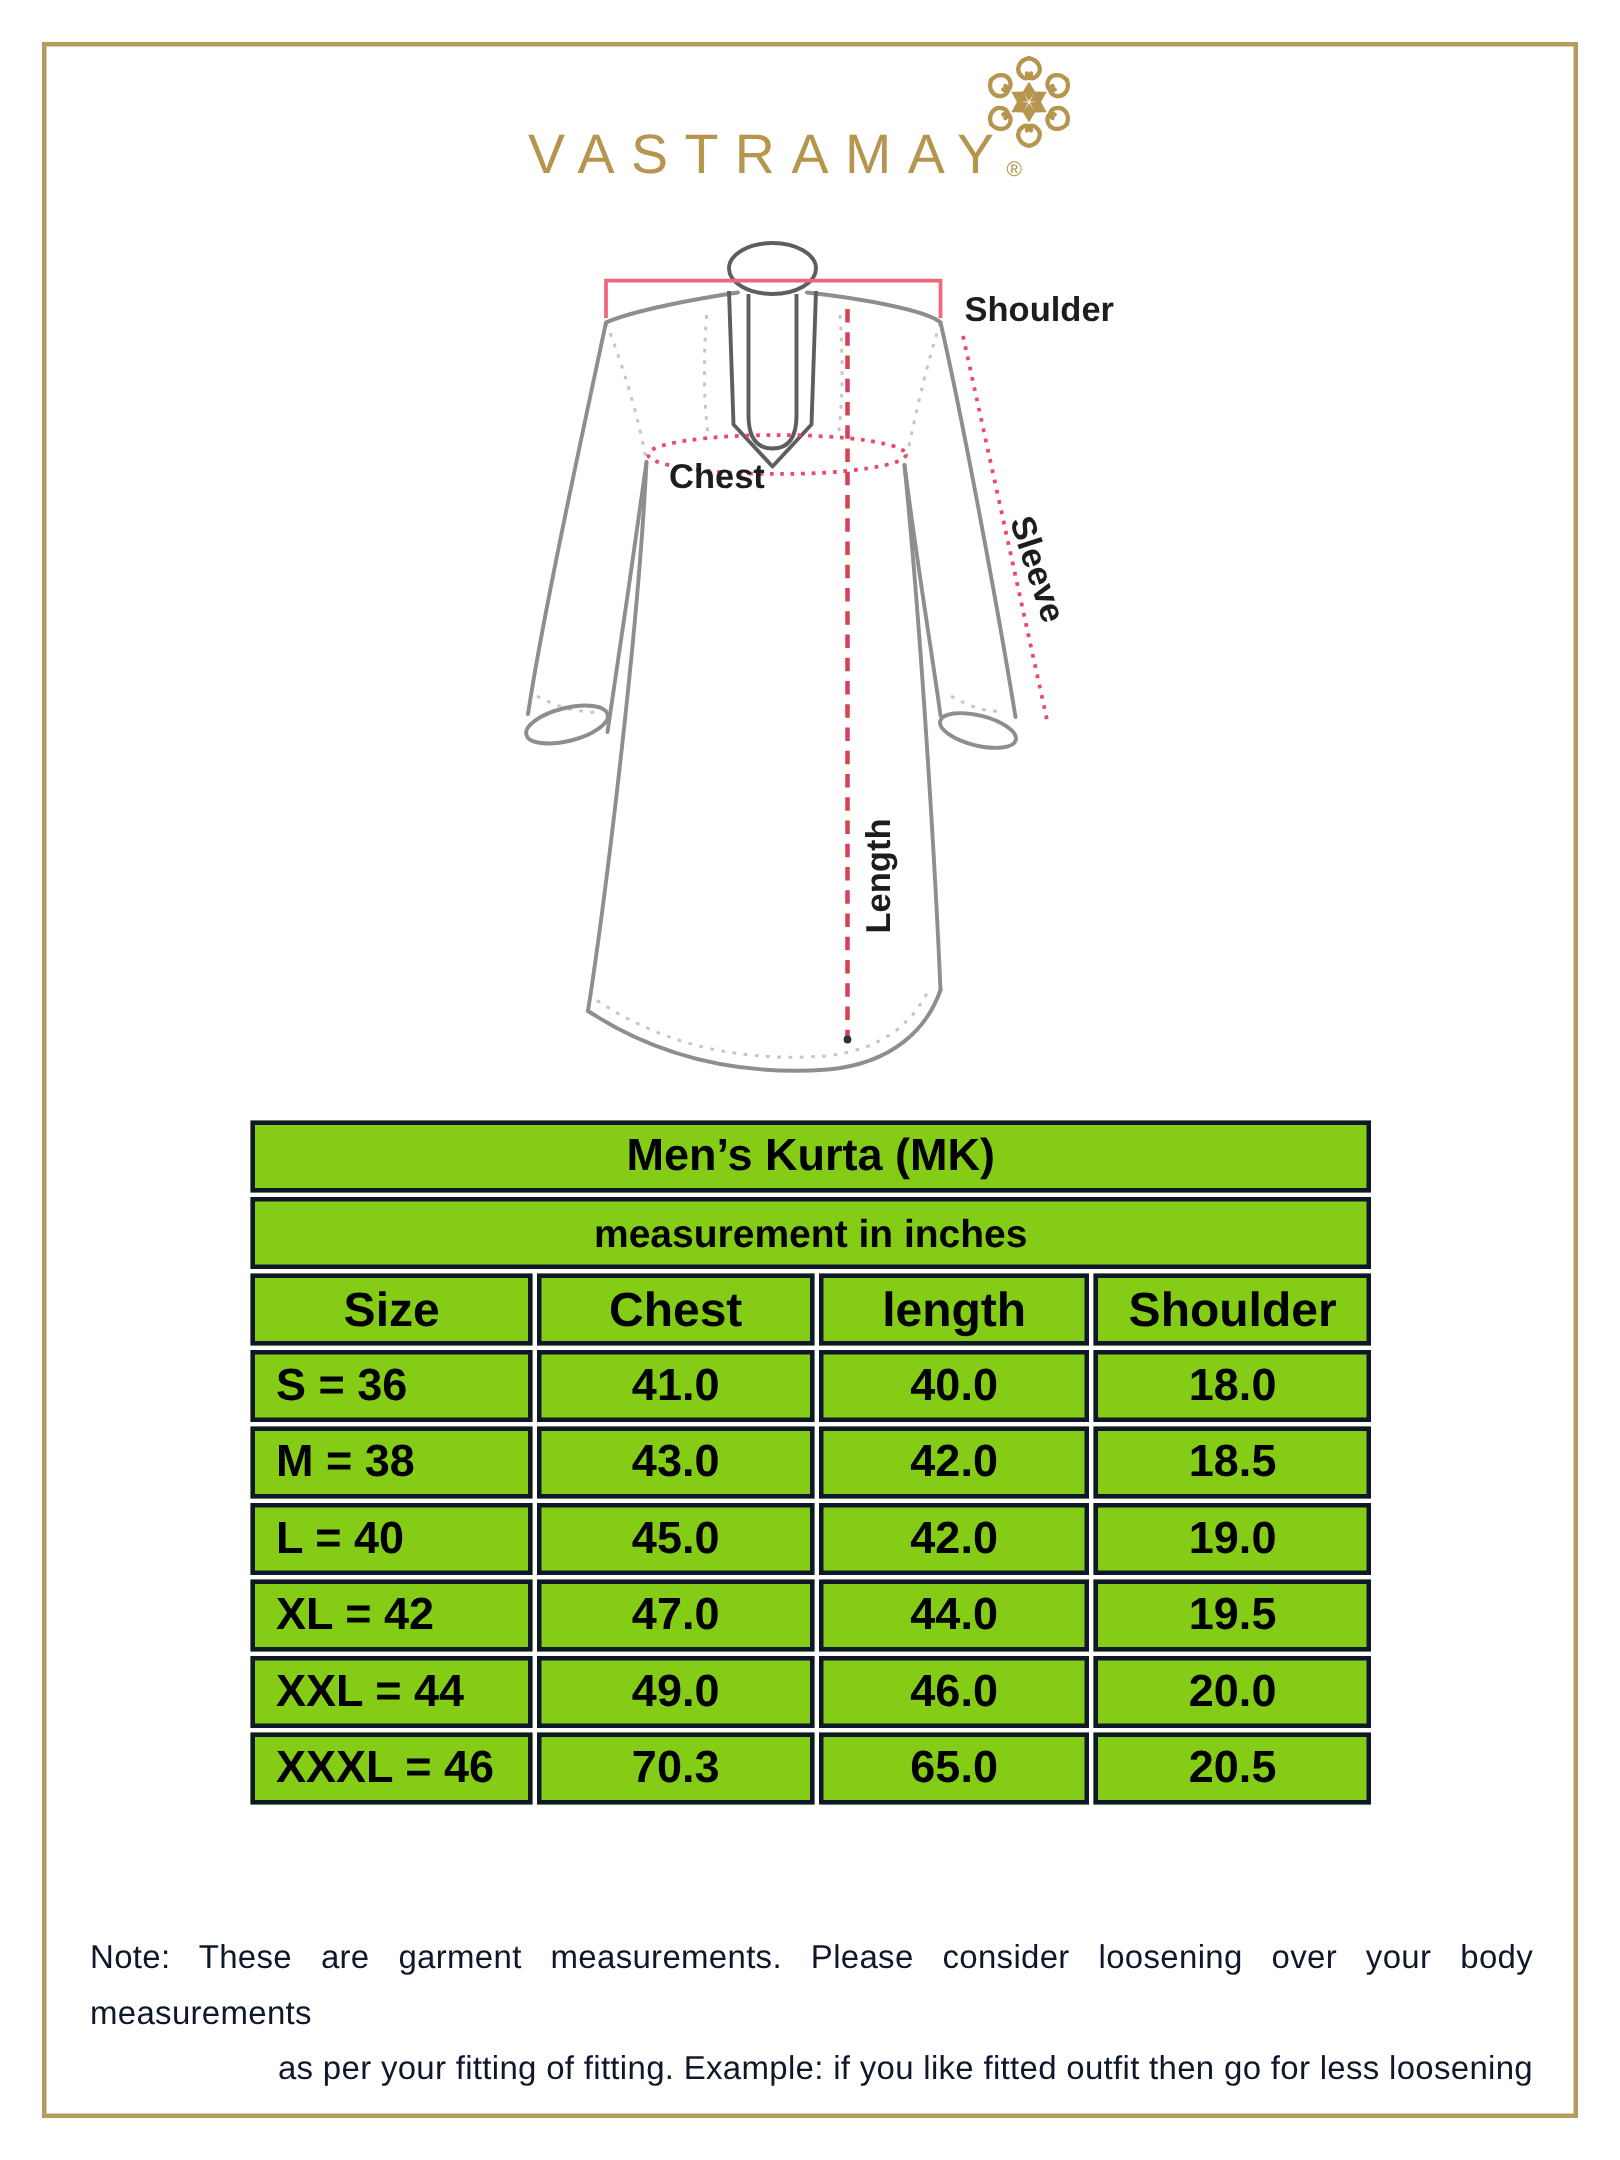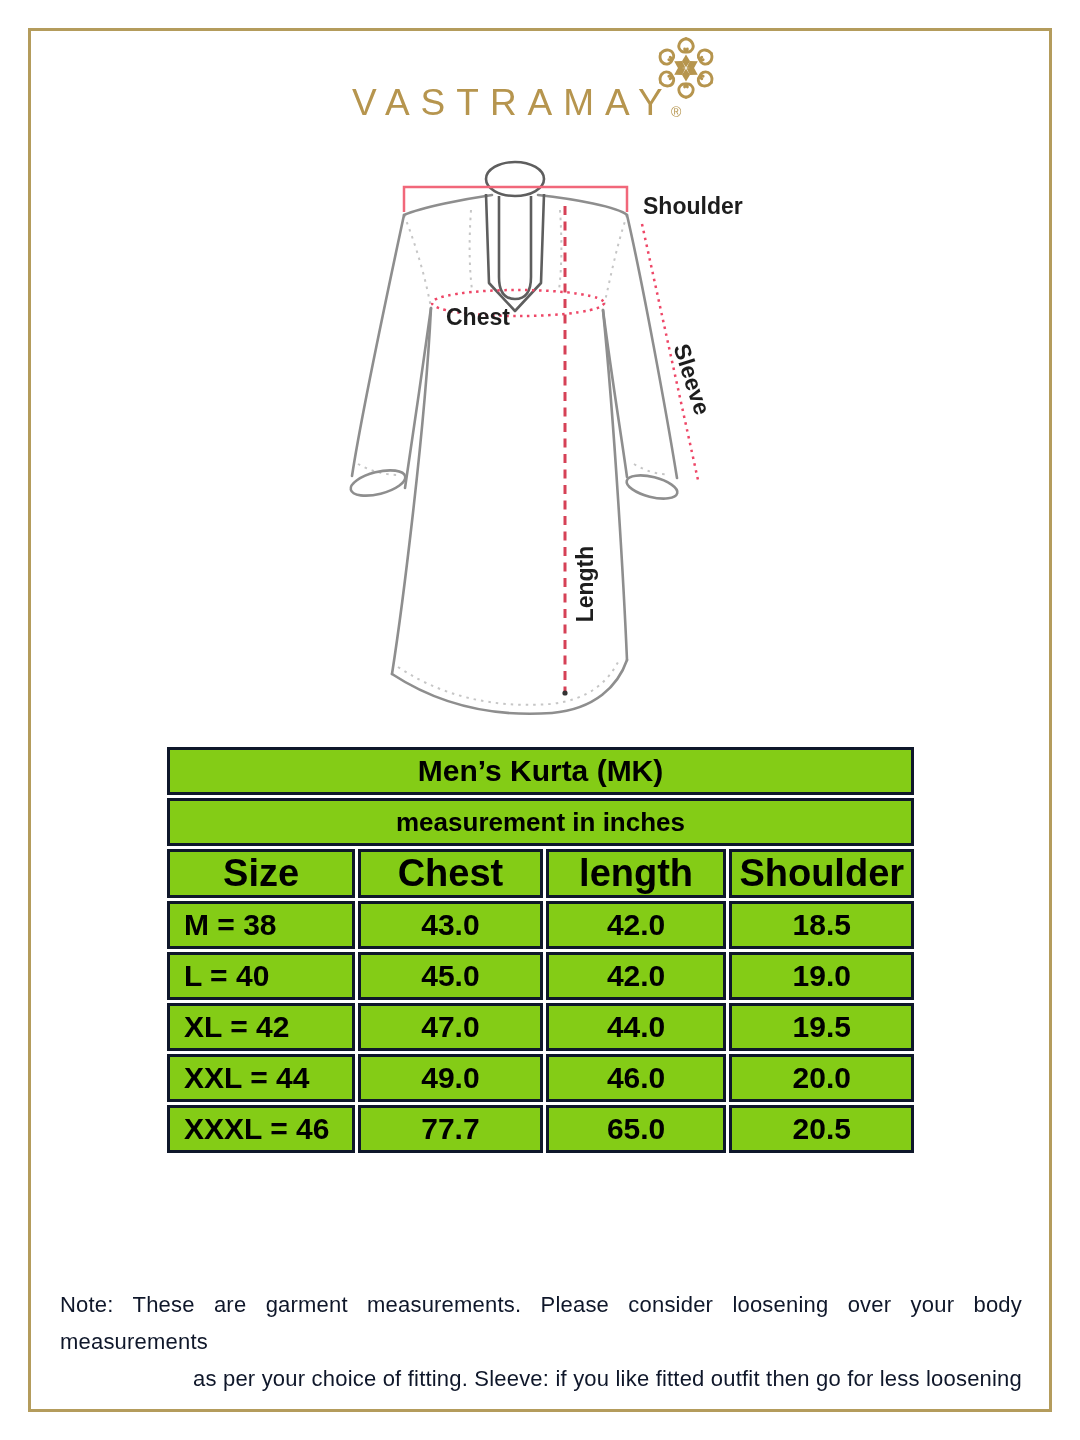--- a/index.html
+++ b/index.html
@@ -45,21 +45,21 @@
     border-collapse:separate; border-spacing:3px;
     font-weight:bold; color:#000; table-layout:fixed;
   }
   .size-table td {
     border:3px solid #0f172a; background:#84cc16;
     text-align:center; vertical-align:middle; height:48px;
     overflow:hidden; white-space:nowrap;
   }
   .size-table .t-title td { font-size:30px; }
   .size-table .t-sub td   { font-size:26px;margin-top:36px; }
-  .size-table .t-head td  { font-size:38px; }
+  .size-table .t-head td  { font-size:32px; }
   .size-table .t-row td   { font-size:30px; }
   .size-table td.cell-size { text-align:left; padding-left:14px; }
   .size-table col.c1 { width:25.5%; }
   .size-table col.c2 { width:25.0%; }
   .size-table col.c3 { width:24.5%; }
   .size-table col.c4 { width:25.0%; }
   
   .note {
     position:absolute; left:60px; top:1286px; width:962px;
     font-size:22px; line-height:37px; color:#0f172a; letter-spacing:0.2px;
@@ -174,20 +174,26 @@
       <tr class="t-sub">
         <td colspan="4">measurement in inches</td>
       </tr>
       <tr class="t-head">
         <td>Size</td>
         <td>Chest</td>
         <td>length</td>
         <td>Shoulder</td>
       </tr>
       <tr class="t-row">
+        <td class="cell-size">S = 36</td>
+        <td>41.0</td>
+        <td>40.0</td>
+        <td>18.0</td>
+      </tr>
+      <tr class="t-row">
         <td class="cell-size">M = 38</td>
         <td>43.0</td>
         <td>42.0</td>
         <td>18.5</td>
       </tr>
       <tr class="t-row">
         <td class="cell-size">L = 40</td>
         <td>45.0</td>
         <td>42.0</td>
         <td>19.0</td>
@@ -199,25 +205,25 @@
         <td>19.5</td>
       </tr>
       <tr class="t-row">
         <td class="cell-size">XXL = 44</td>
         <td>49.0</td>
         <td>46.0</td>
         <td>20.0</td>
       </tr>
       <tr class="t-row">
         <td class="cell-size">XXXL = 46</td>
-        <td>77.7</td>
+        <td>70.3</td>
         <td>65.0</td>
         <td>20.5</td>
       </tr>
     </tbody>
   </table>
 
   <div class="note">
     <div class="l1">Note: These are garment measurements. Please consider loosening over your body measurements</div>
-    <div class="l2">as per your choice of fitting. Sleeve: if you like fitted outfit then go for less loosening</div>
+    <div class="l2">as per your fitting of fitting. Example: if you like fitted outfit then go for less loosening</div>
   </div>
 
 </div>
 
 </body></html>

